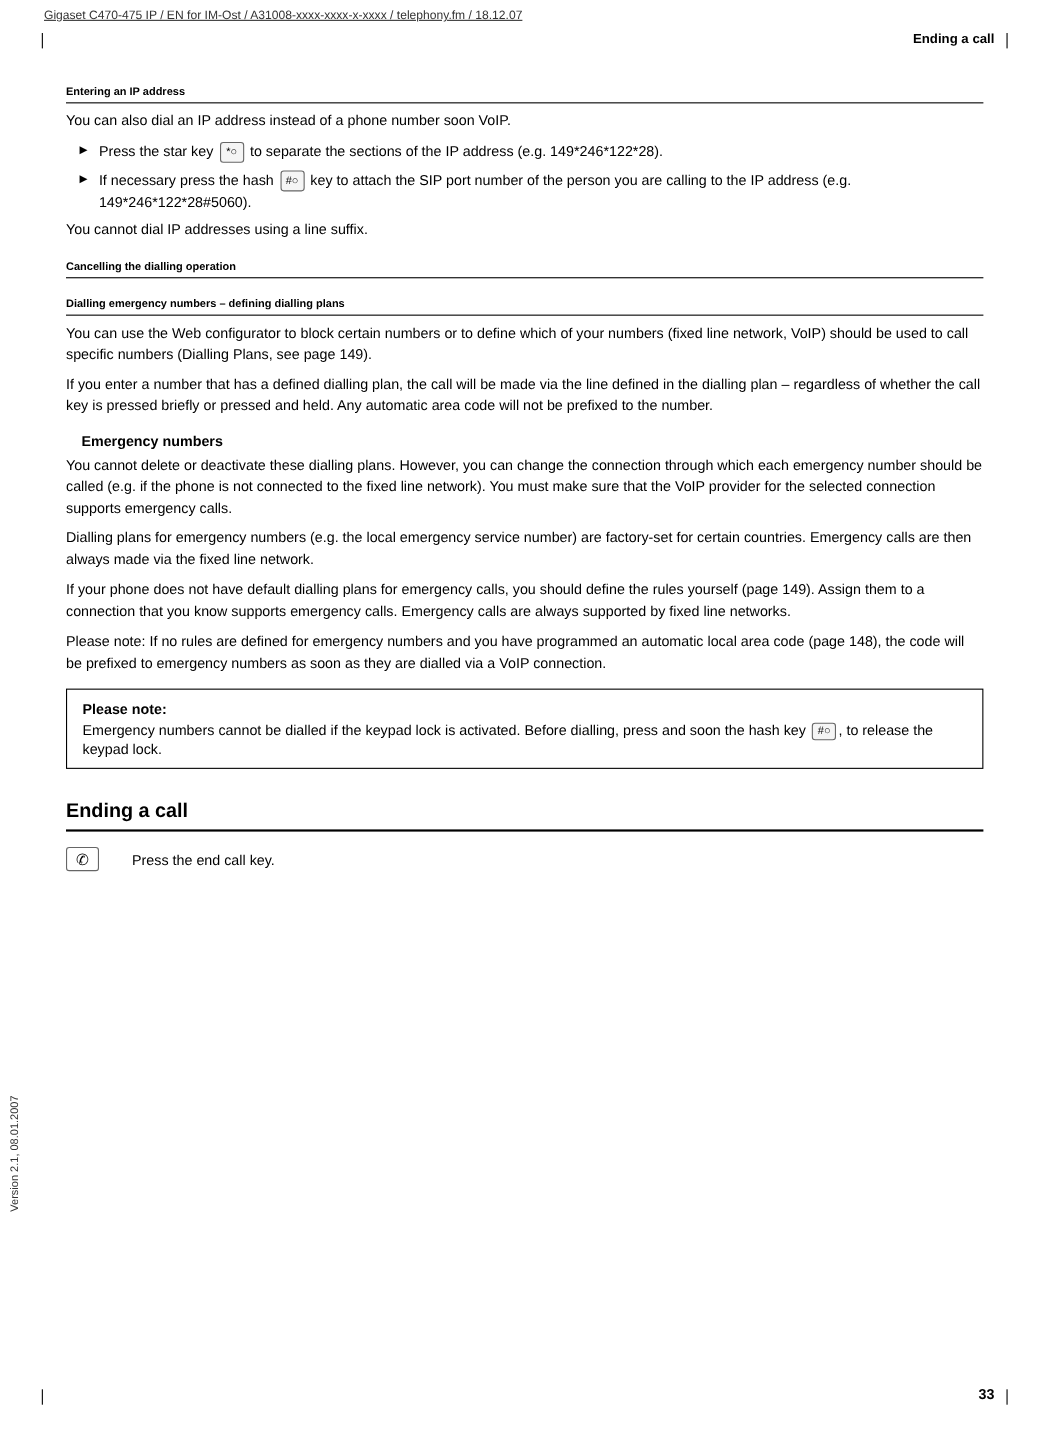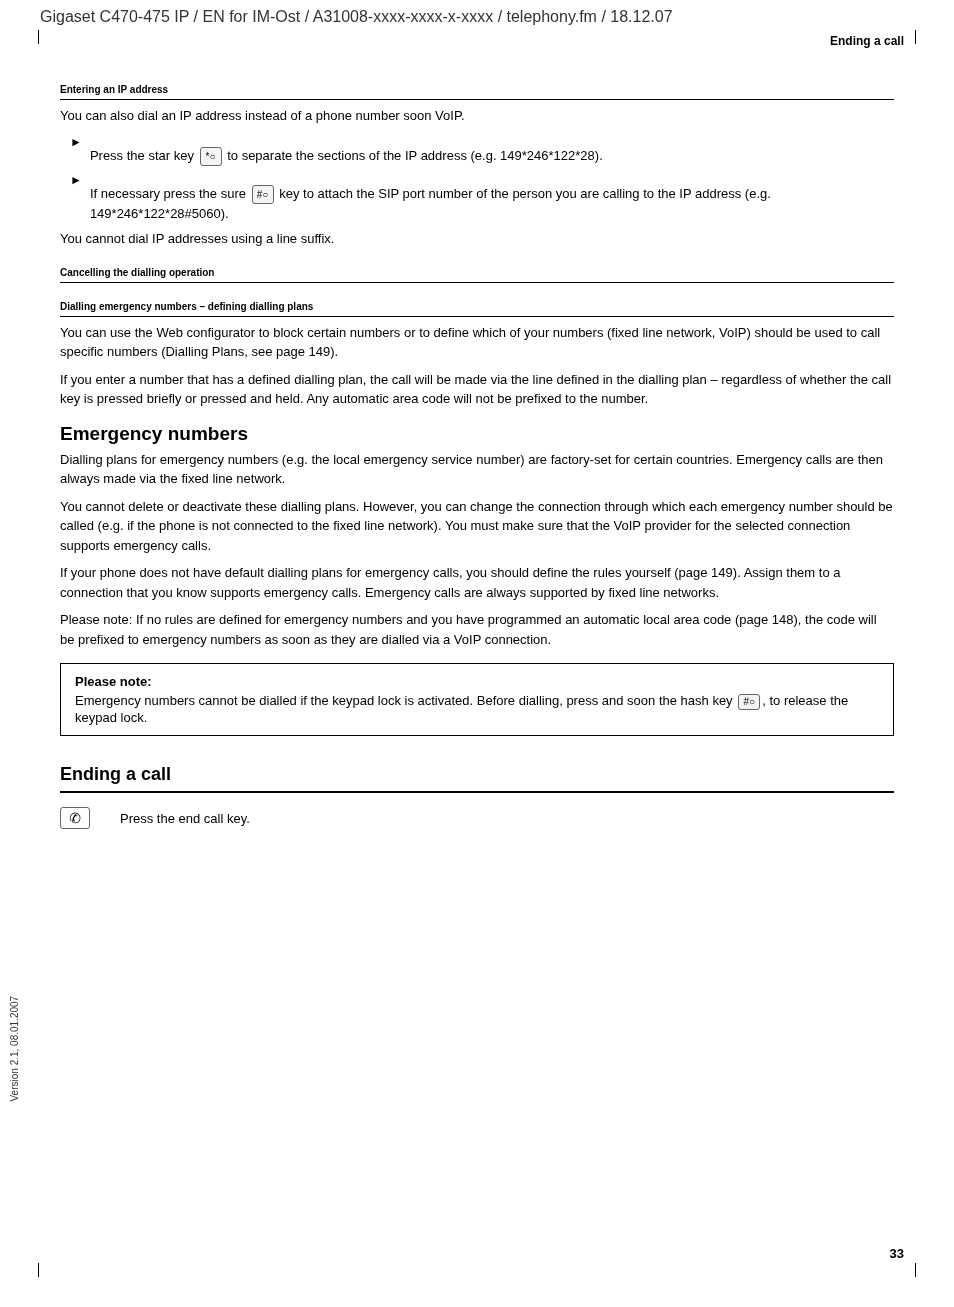--- a/index.html
+++ b/index.html
@@ -13,24 +13,25 @@
       position: relative;
     }
     .page-wrapper {
       width: 954px;
       min-height: 1307px;
       padding: 0;
       position: relative;
     }
     
     .header {
-      font-size: 16px;
+      font-size: 11px;
       color: #333;
       padding: 8px 40px 4px 40px;
       border-bottom: none;
+      text-decoration: underline;
     }
     
     .right-header {
       text-align: right;
       padding: 4px 50px 8px 40px;
       font-size: 12px;
       font-weight: bold;
     }
     
     .content {
@@ -45,44 +46,44 @@
       padding-bottom: 4px;
       border-bottom: 1px solid #000;
     }
     .section-heading.large {
       font-size: 18px;
       border-bottom: 2px solid #000;
       margin-top: 28px;
       padding-bottom: 6px;
     }
     .sub-heading {
-      font-size: 19px;
+      font-size: 13px;
       font-weight: bold;
       margin-top: 14px;
       margin-bottom: 5px;
+      margin-left: 14px;
     }
     p {
       margin-bottom: 8px;
       line-height: 1.5;
     }
     .bullet-item {
       display: flex;
       align-items: flex-start;
       margin-bottom: 6px;
       padding-left: 10px;
     }
     .bullet-arrow {
       margin-right: 8px;
       margin-top: 1px;
       font-size: 12px;
       flex-shrink: 0;
     }
     .bullet-text {
       line-height: 1.5;
-      margin-top: 12px;
     }
     
     .key-icon {
       display: inline-flex;
       align-items: center;
       justify-content: center;
       border: 1px solid #666;
       border-radius: 3px;
       padding: 1px 4px;
       font-size: 10px;
@@ -122,21 +123,21 @@
       min-height: 22px;
       flex-shrink: 0;
     }
     .action-text {
       padding-top: 2px;
       line-height: 1.5;
     }
     
     .page-number {
       position: absolute;
-      bottom: 46px;
+      bottom: 32px;
       right: 50px;
       font-size: 13px;
       font-weight: bold;
     }
     
     .side-text {
       position: absolute;
       bottom: 200px;
       left: 14px;
       font-size: 10px;
@@ -189,21 +190,21 @@
       <span class="bullet-text">
         <span>Press the star key</span>
         <span class="key-icon">*○</span>
         <span> to separate the sections of the IP address (e.g. 149*246*122*28).</span>
       </span>
     </div>
 
     <div class="bullet-item">
       <span class="bullet-arrow">►</span>
       <span class="bullet-text">
-        <span>If necessary press the sure</span>
+        <span>If necessary press the hash</span>
         <span class="key-icon">#○</span>
         <span> key to attach the SIP port number of the person you are calling to the IP address (e.g. 149*246*122*28#5060).</span>
       </span>
     </div>
 
     <p>
       <span>You </span><b>cannot</b><span> dial IP addresses using a line suffix.</span>
     </p>
 
     <div class="section-heading">
@@ -220,25 +221,25 @@
     </p>
 
     <p>
       <span>If you enter a number that has a defined dialling plan, the call will be made via the line defined in the dialling plan – regardless of whether the call key is pressed briefly or pressed and held. Any automatic area code will </span><b><span>not</span></b><span> be prefixed to the number.</span>
     </p>
 
     <div class="sub-heading">
       <span>Emergency numbers</span>
     </div>
 
+    <p>You cannot delete or deactivate these dialling plans. However, you can change the connection through which each emergency number should be called (e.g. if the phone is not connected to the fixed line network). You must make sure that the VoIP provider for the selected connection supports emergency calls.</p>
+
     <p>
       <span>Dialling plans for emergency numbers (e.g. the </span><b><span>local</span></b><span> emergency service number) are factory-set for certain countries. Emergency calls are then always made via the fixed line network.</span>
     </p>
-
-    <p>You cannot delete or deactivate these dialling plans. However, you can change the connection through which each emergency number should be called (e.g. if the phone is not connected to the fixed line network). You must make sure that the VoIP provider for the selected connection supports emergency calls.</p>
 
     <p>If your phone does not have default dialling plans for emergency calls, you should define the rules yourself (page 149). Assign them to a connection that you know supports emergency calls. Emergency calls are always supported by fixed line networks.</p>
 
     <p>
       <b><span>Please note:</span></b><span> If no rules are defined for emergency numbers and you have programmed an automatic local area code (page 148), the code will be prefixed to emergency numbers as soon as they are dialled via a VoIP connection.</span>
     </p>
 
     <div class="note-box">
       <div class="note-title">Please note:</div>
       <span>Emergency numbers cannot be dialled if the keypad lock is activated. Before dialling, press </span><b>and soon</b><span> the hash key</span>

